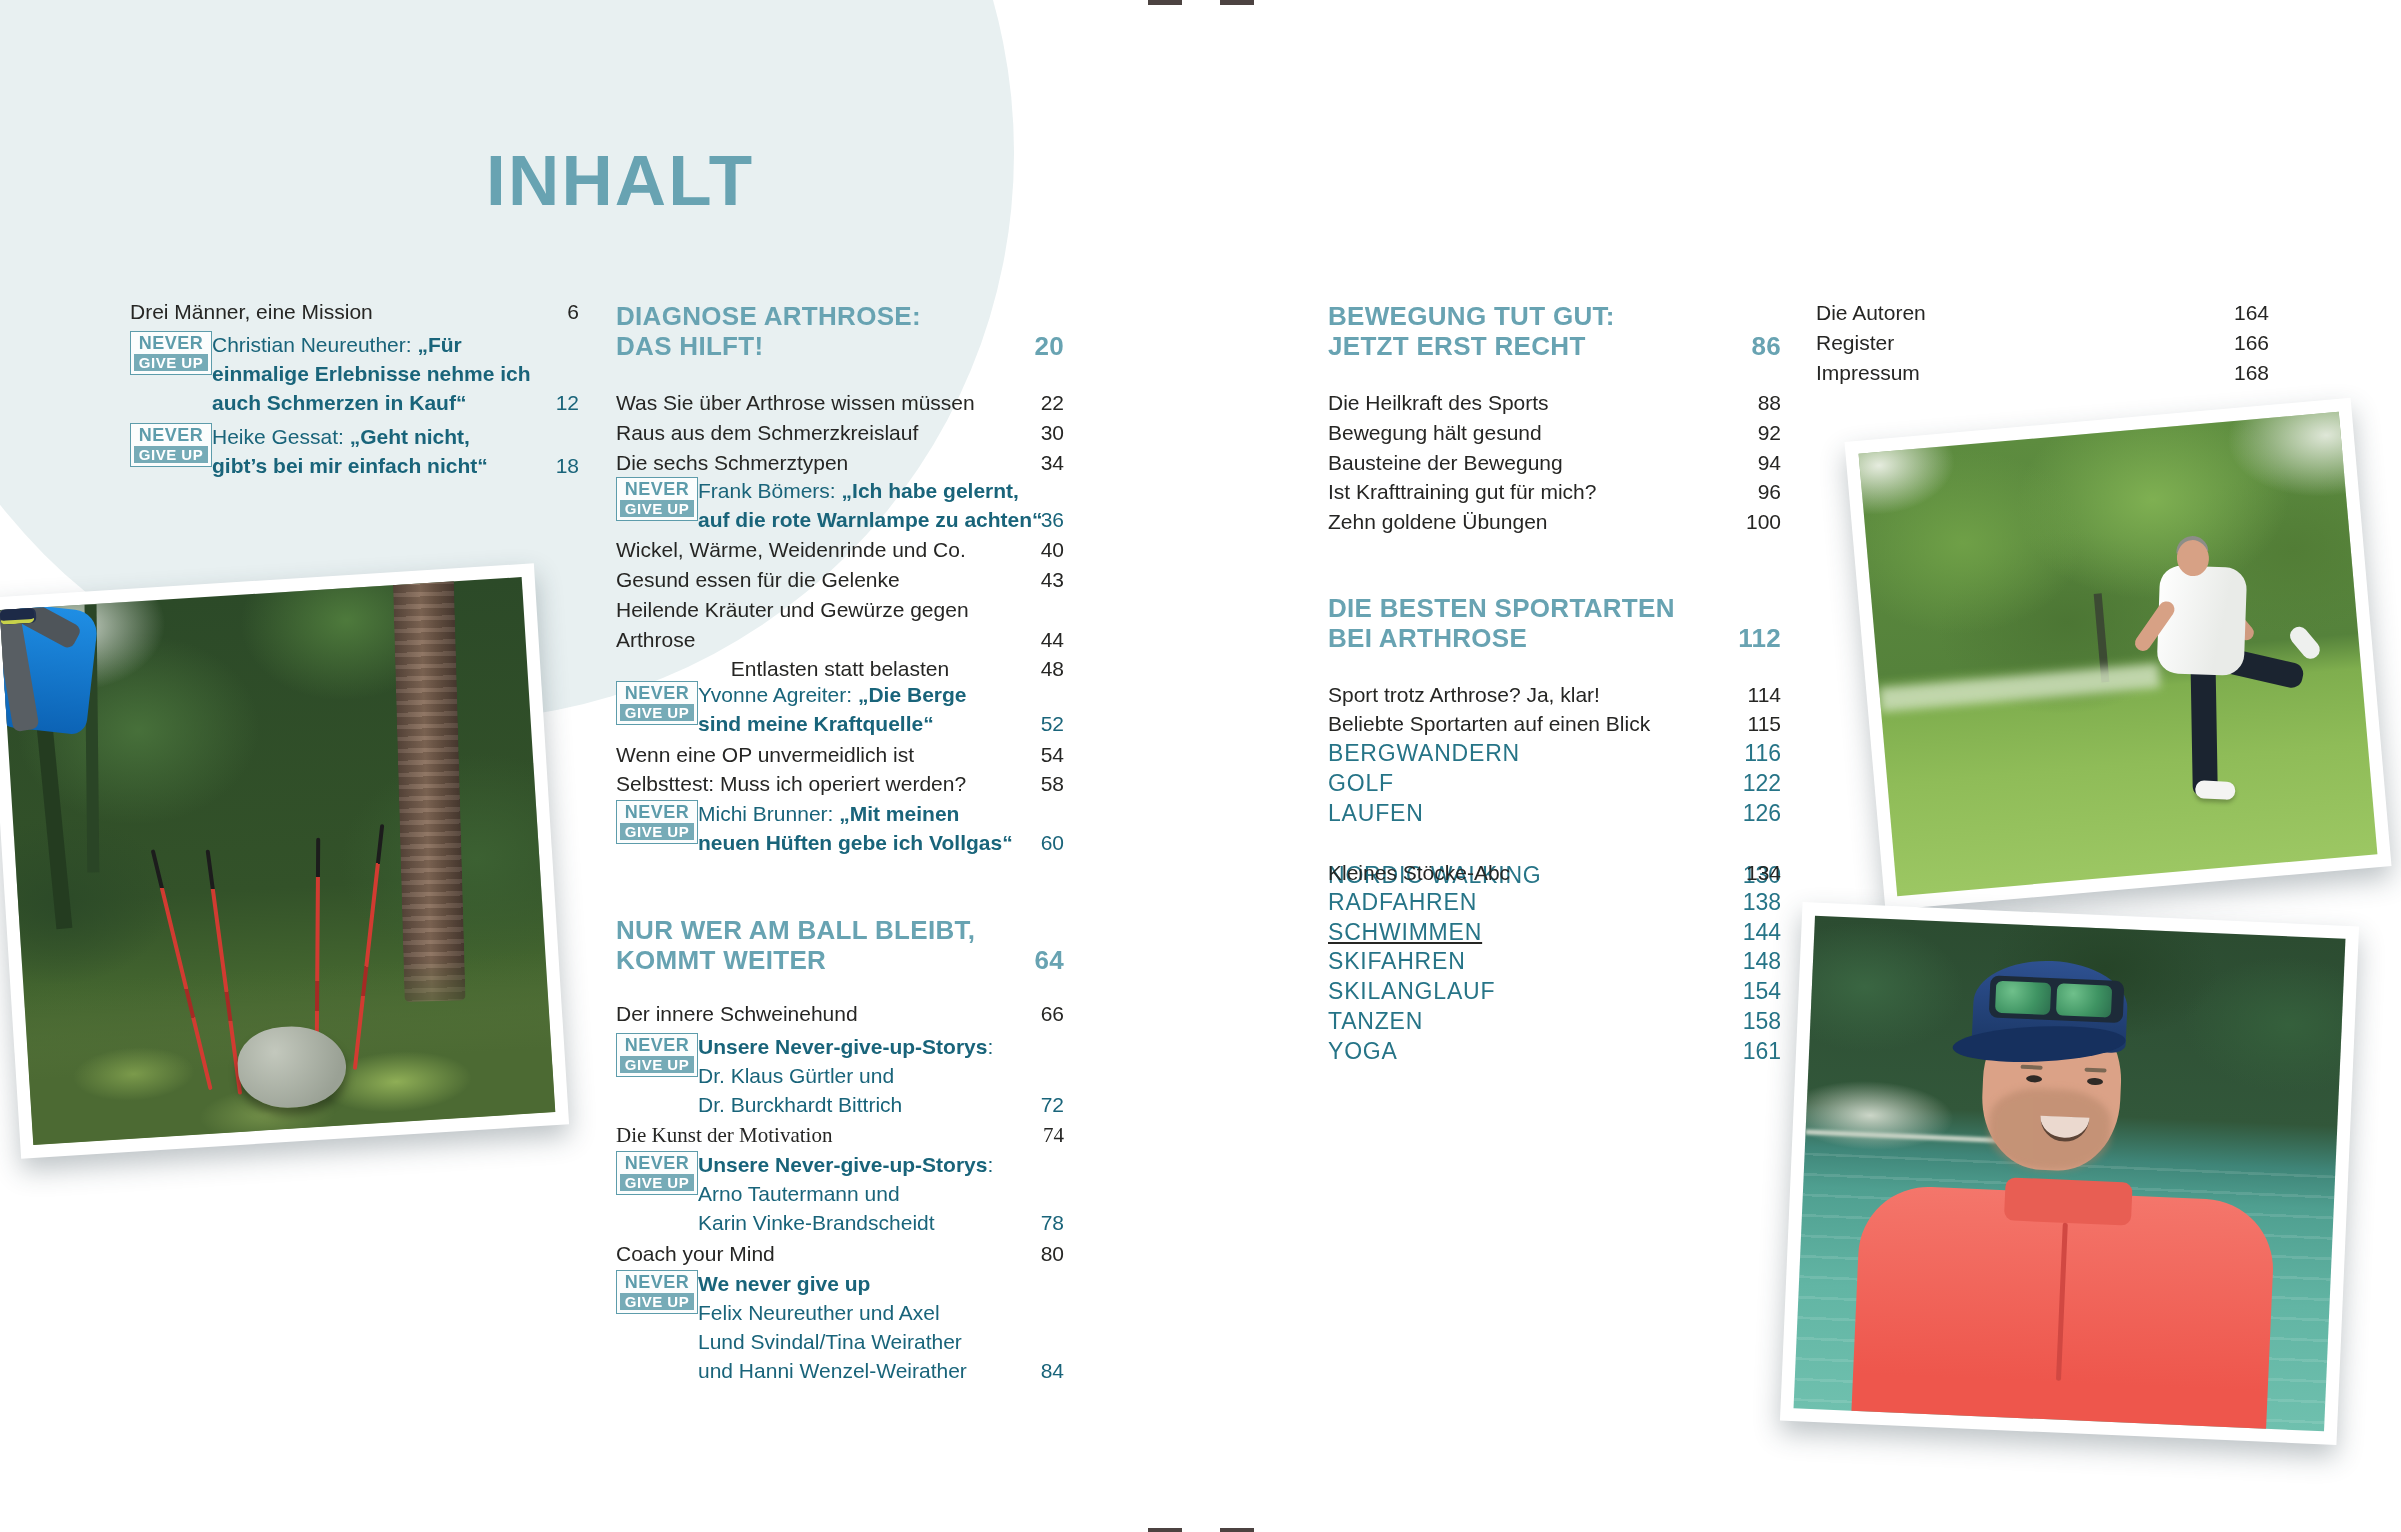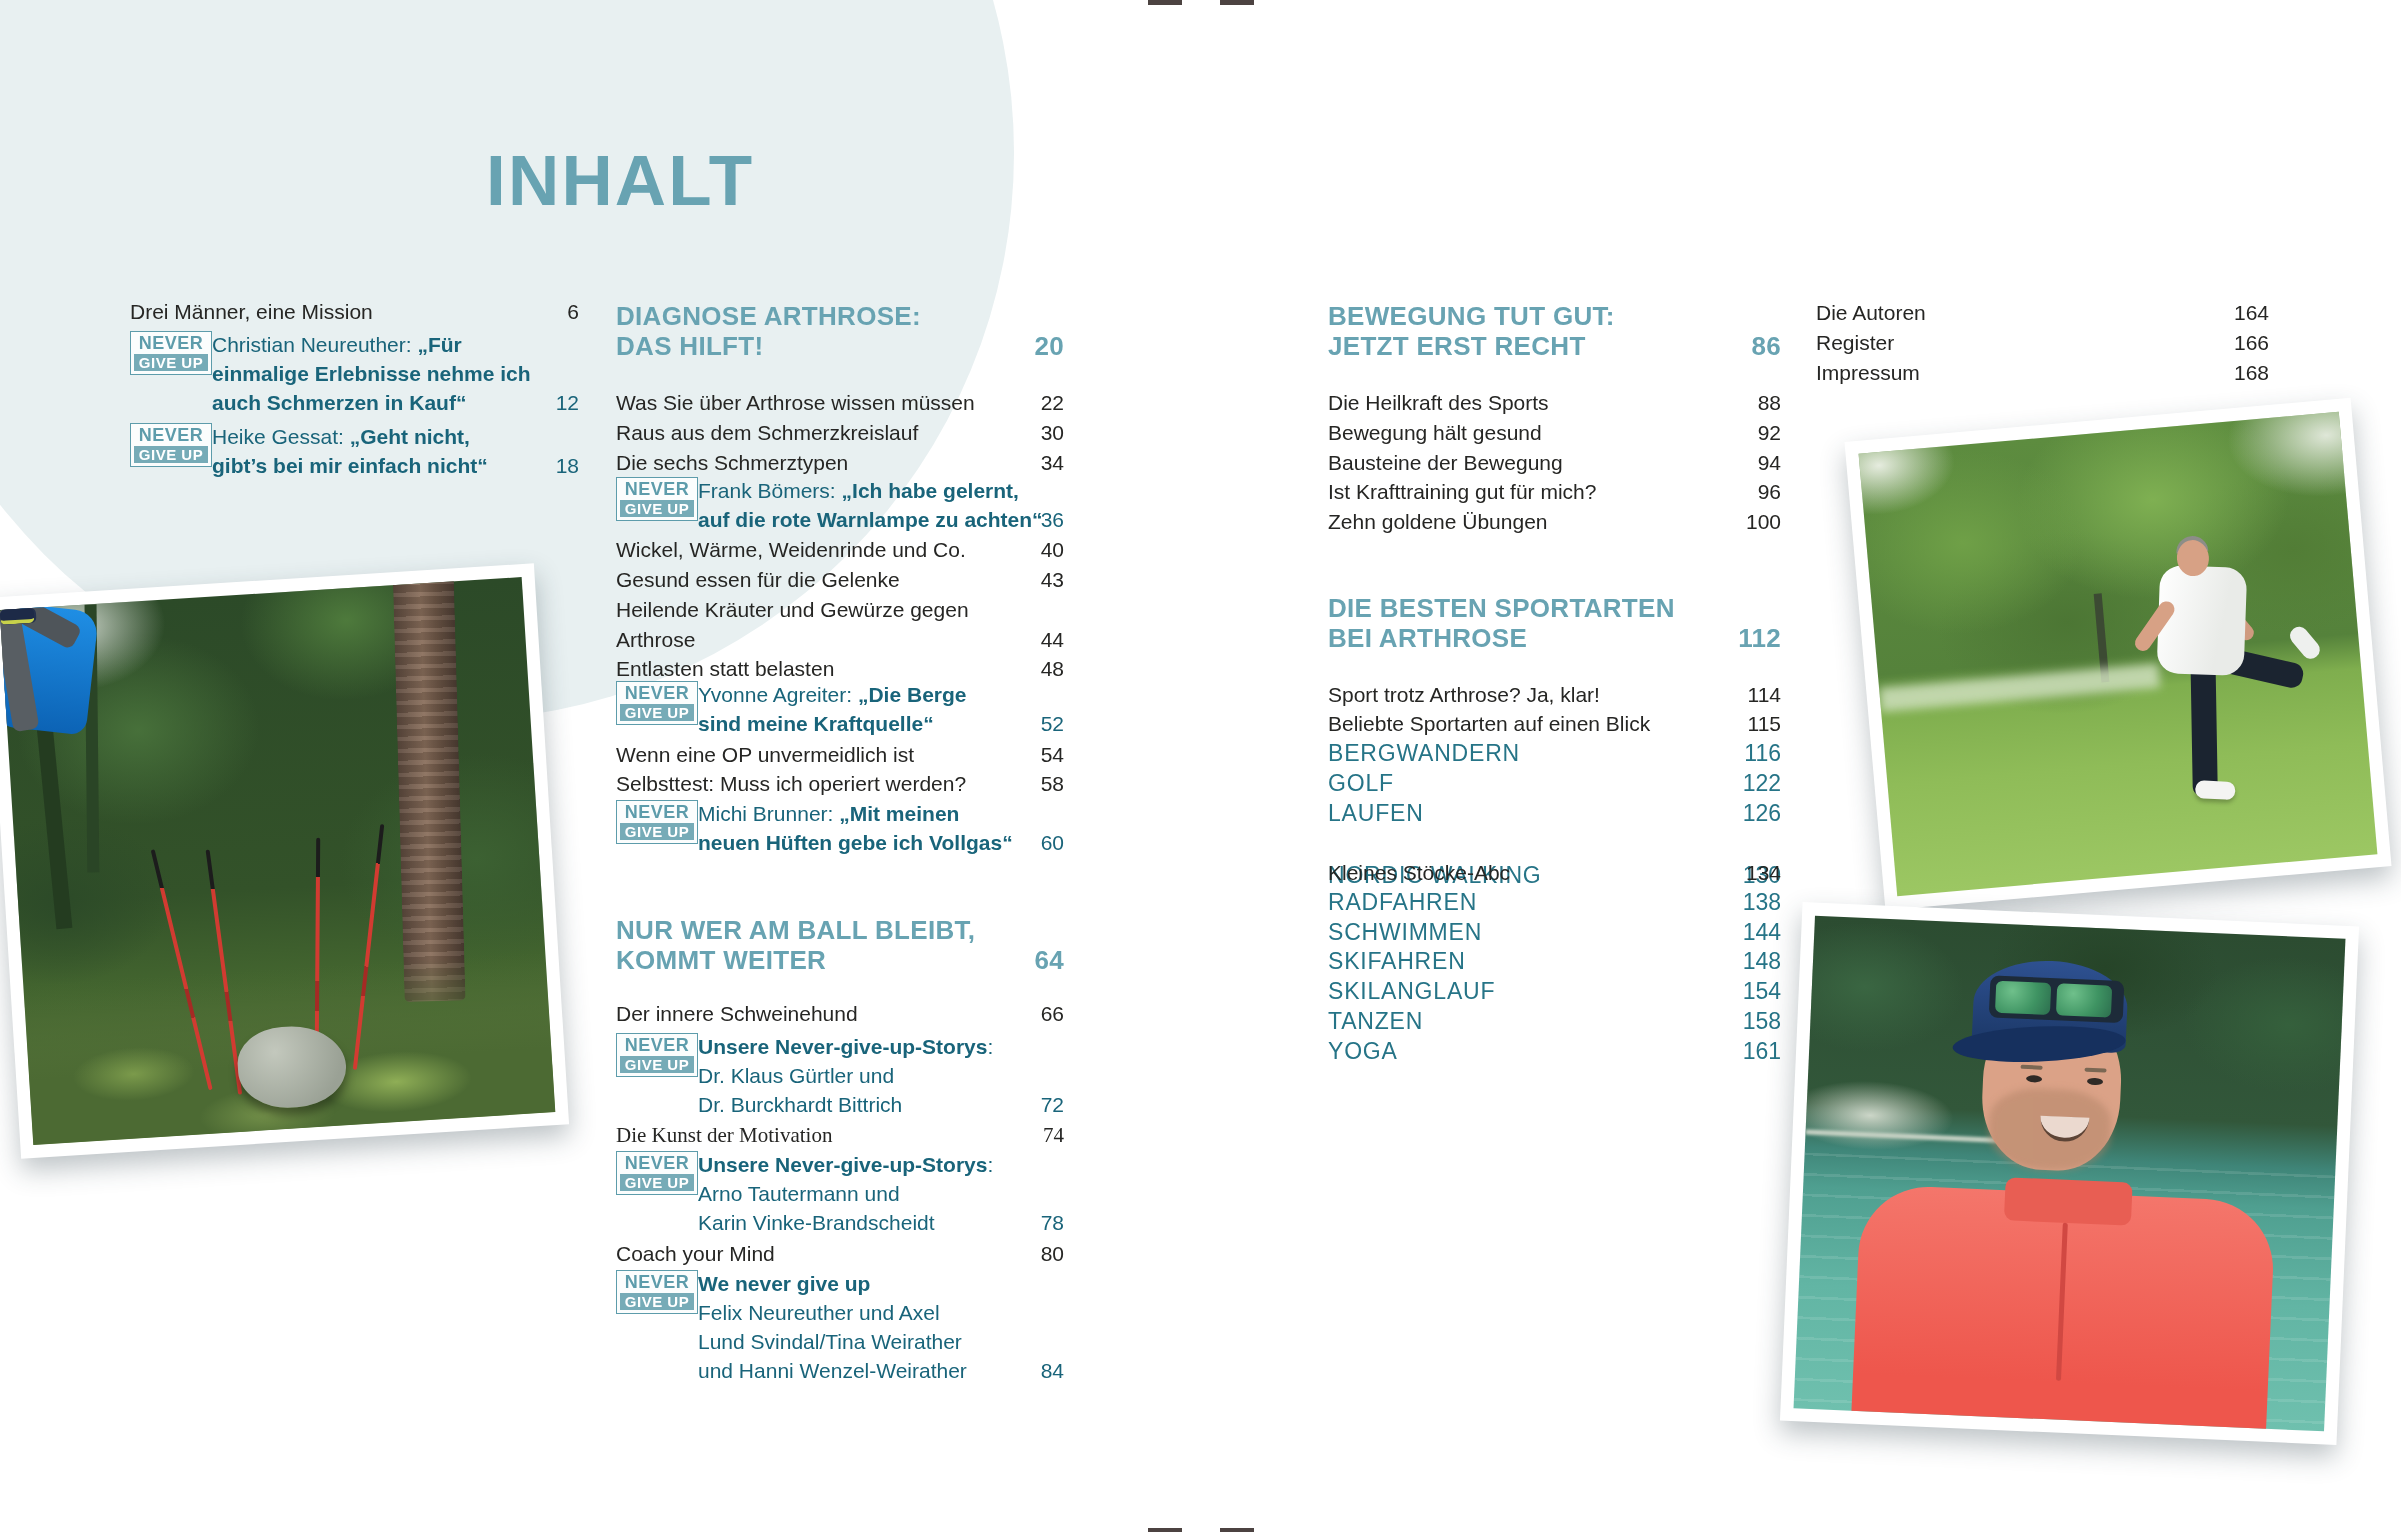--- a/index.html
+++ b/index.html
@@ -239,21 +239,21 @@
     <div class="toc-item plain" style="top: 595px;">
       <div class="lines">
         <div class="line"><span>Heilende Kräuter und Gewürze gegen</span></div>
       </div>
     </div>
     <div class="toc-item plain" style="top: 625px;">
       <div class="lines">
         <div class="line"><span>Arthrose</span><span class="pg">44</span></div>
       </div>
     </div>
-    <div class="toc-item plain" style="top: 654px;">
+    <div class="toc-item plain" style="top: 654px; text-align: center;">
       <div class="lines">
         <div class="line"><span>Entlasten statt belasten</span><span class="pg">48</span></div>
       </div>
     </div>
     <div class="toc-item story" style="top: 680px;">
       <div class="badge">
         <div class="b-top">NEVER</div>
         <div class="b-bot">GIVE UP</div>
       </div>
       <div class="lines">
@@ -408,21 +408,21 @@
     <div class="toc-item plain" style="top: 858px;">
       <div class="lines">
         <div class="line"><span>Kleines Stöcke-Abc</span><span class="pg">134</span></div>
       </div>
     </div>
     <div class="toc-item sport" style="top: 888px;">
       <div class="lines">
         <div class="line"><span>RADFAHREN</span><span class="pg">138</span></div>
       </div>
     </div>
-    <div class="toc-item sport" style="top: 918px;">
+    <div class="toc-item sport" style="top: 918px; text-decoration: underline;">
       <div class="lines">
         <div class="line"><span>SCHWIMMEN</span><span class="pg">144</span></div>
       </div>
     </div>
     <div class="toc-item sport" style="top: 947px;">
       <div class="lines">
         <div class="line"><span>SKIFAHREN</span><span class="pg">148</span></div>
       </div>
     </div>
     <div class="toc-item sport" style="top: 977px;">

